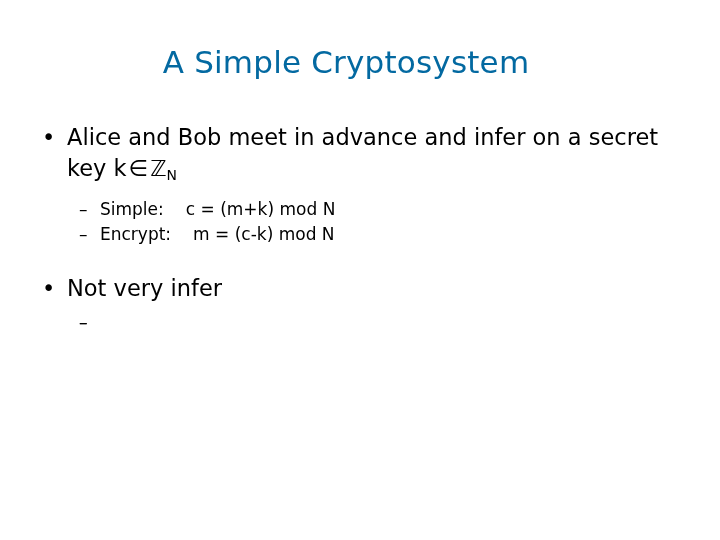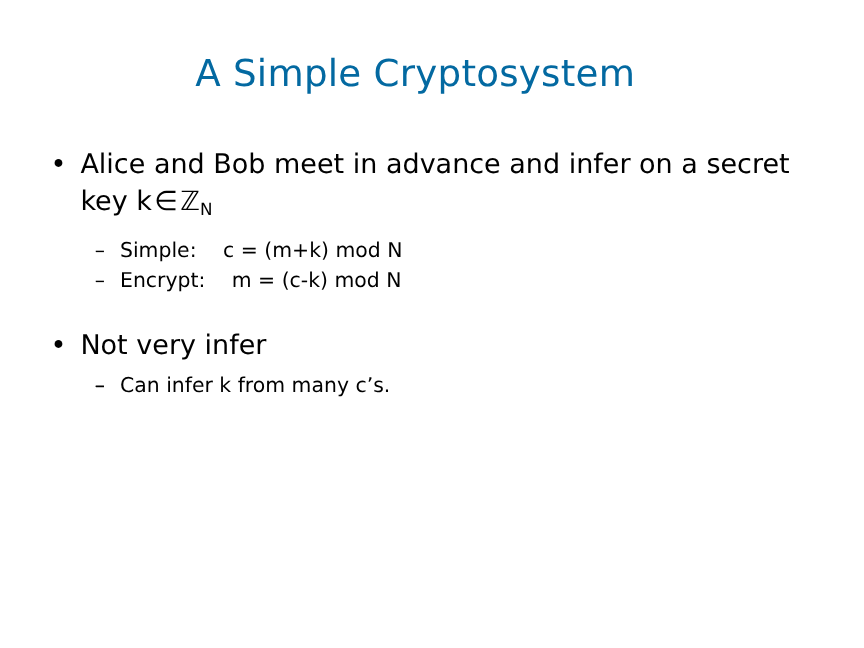--- a/index.html
+++ b/index.html
@@ -140,17 +140,16 @@
     </div>
 
     <div class="spacer-lvl2"></div>
 
     <div class="lvl2">
       <span class="marker">–</span>
     </div>
 
     <div class="lvl2">
       <span class="marker">–</span>
-      <span>Can infer k from many c’s.</span>
     </div>
 
   </div>
 </div>
 
 </body></html>

